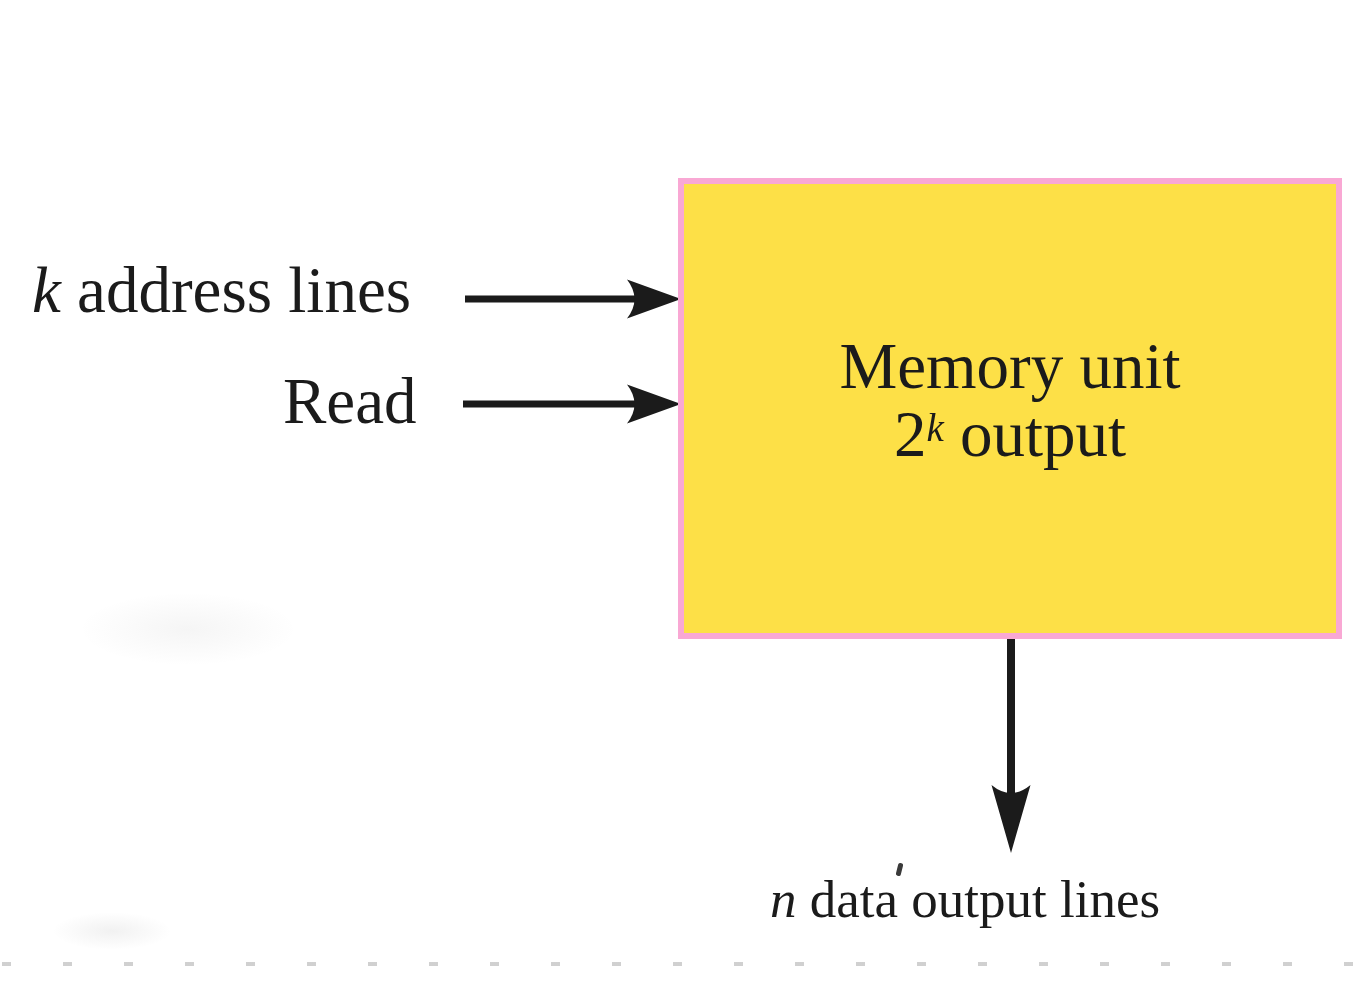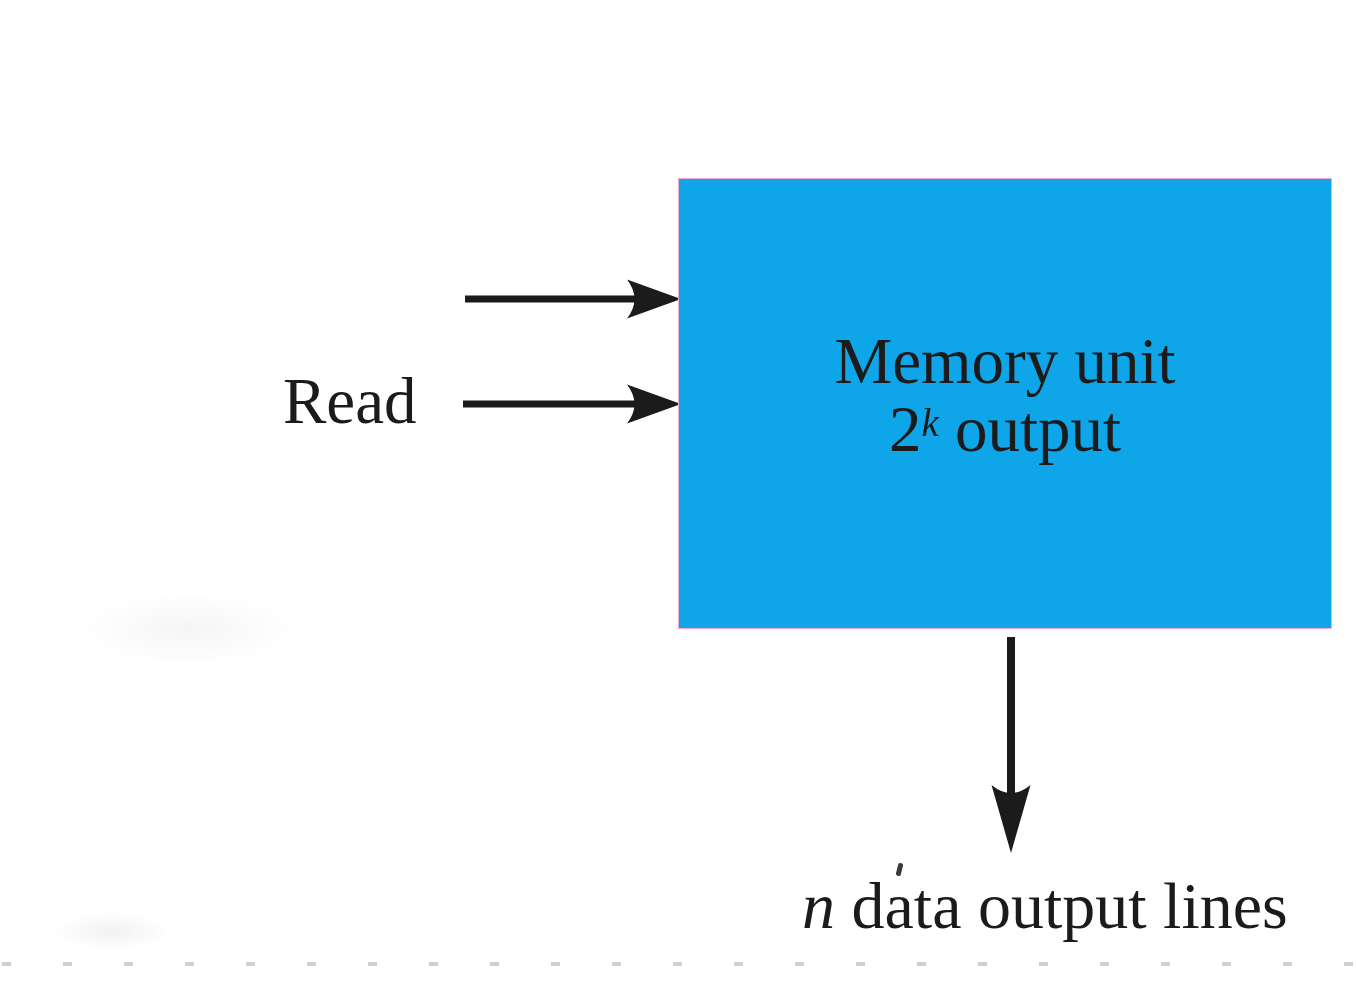--- a/index.html
+++ b/index.html
@@ -23,42 +23,42 @@
     width: 1356px;
     height: 1000px;
     pointer-events: none;
   }
   .memory-box {
     position: absolute;
     left: 678px;
     top: 178px;
     width: 652px;
     height: 449px;
-    border: 1px solid #f9a8d4;
-    background: #0ea5e9;
+    border: 6px solid #f9a8d4;
+    background: #fde047;
     display: flex;
     align-items: center;
     justify-content: center;
   }
   .box-text {
     text-align: center;
     font-size: 65px;
     line-height: 1.04;
     padding-bottom: 16px;
     white-space: nowrap;
   }
   .label {
     position: absolute;
     font-size: 65px;
     line-height: 1;
     white-space: nowrap;
   }
   .label-k   { left: 32px;  top: 258px; }
   .label-read{ left: 283px; top: 369px; }
-  .label-out { left: 802px; top: 873px; font-size: 66px; }
+  .label-out { left: 770px; top: 873px; font-size: 53px; }
   .var { font-style: italic; }
   sup.var {
     font-size: 0.6em;
     vertical-align: 0.38em;
     line-height: 0;
   }
   .scan-dashes {
     position: absolute;
     left: 2px;
     top: 962px;
@@ -117,20 +117,21 @@
     </g>
   </svg>
 
   <div class="memory-box">
     <div class="box-text">
       <div><span>Memory unit</span></div>
       <div><span>2</span><sup class="var">k</sup><span> output</span></div>
     </div>
   </div>
 
+  <div class="label label-k"><span class="var">k</span><span> address lines</span></div>
 
   <div class="label label-read">Read</div>
 
   <div class="label label-out"><span class="var">n</span><span> data output lines</span></div>
 
   <div class="scan-dashes"></div>
   <div class="smudge1"></div>
   <div class="smudge2"></div>
   <div class="ink-speck"></div>
 

